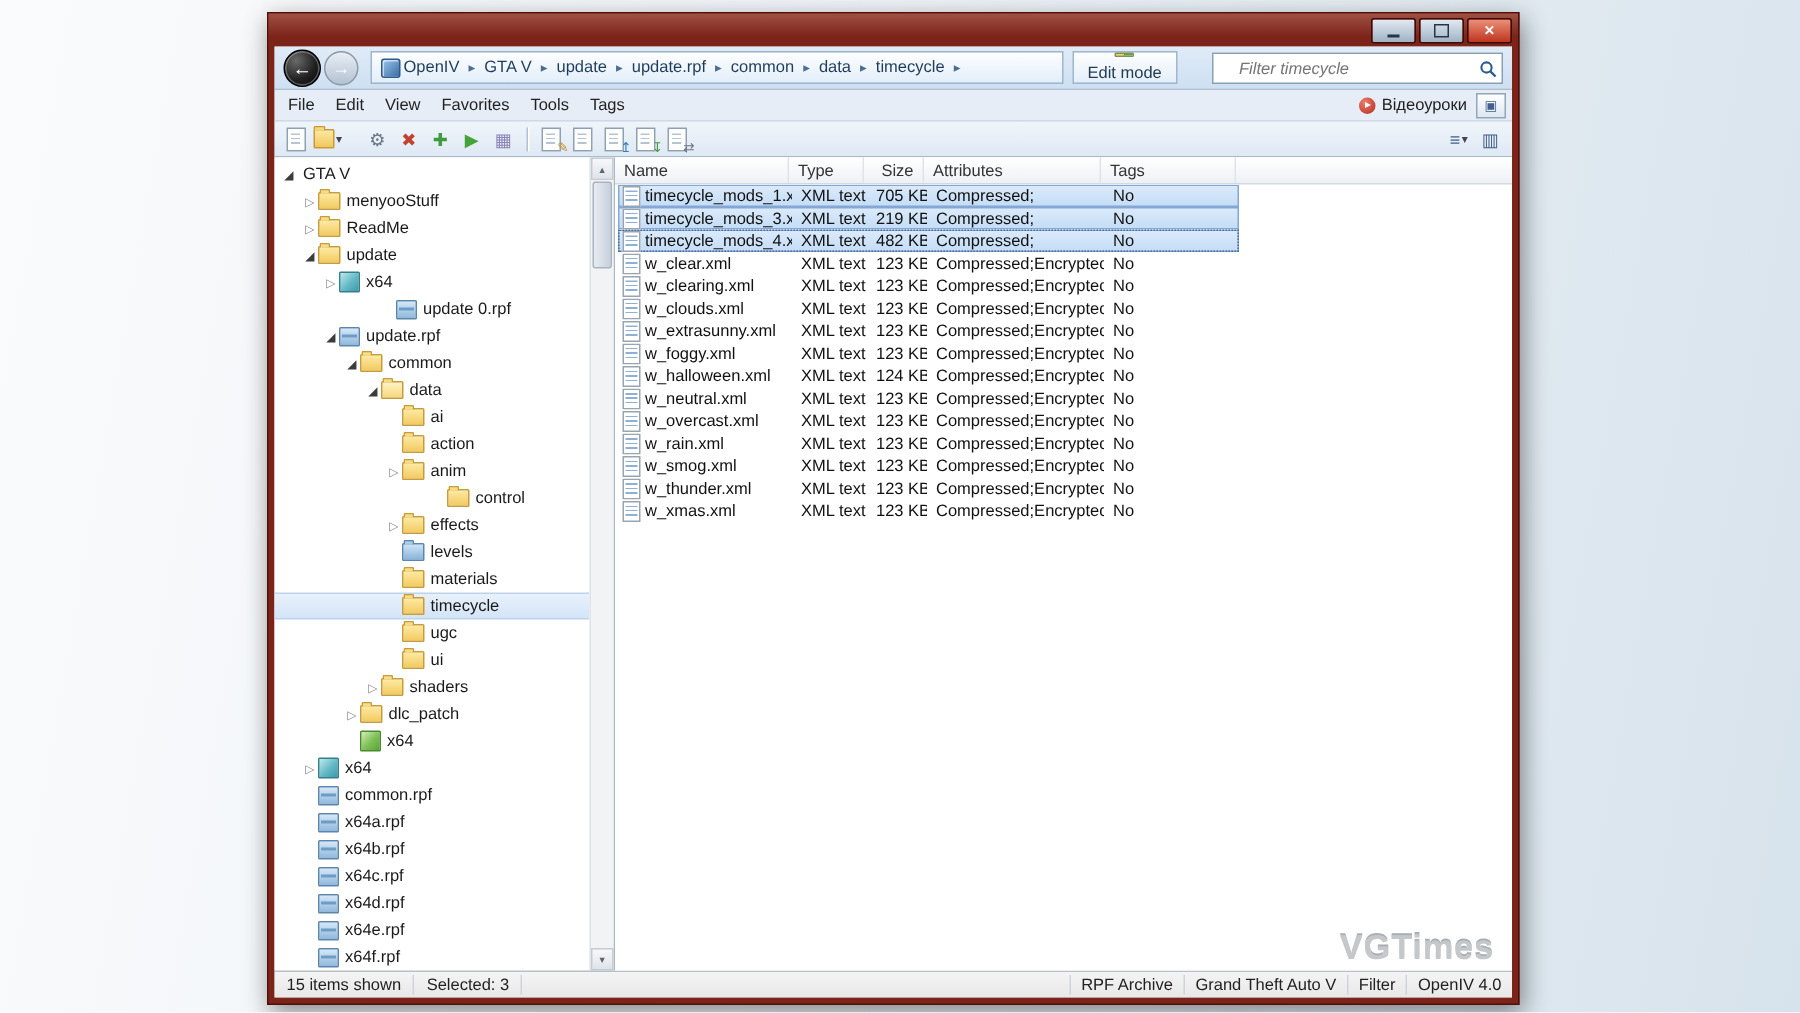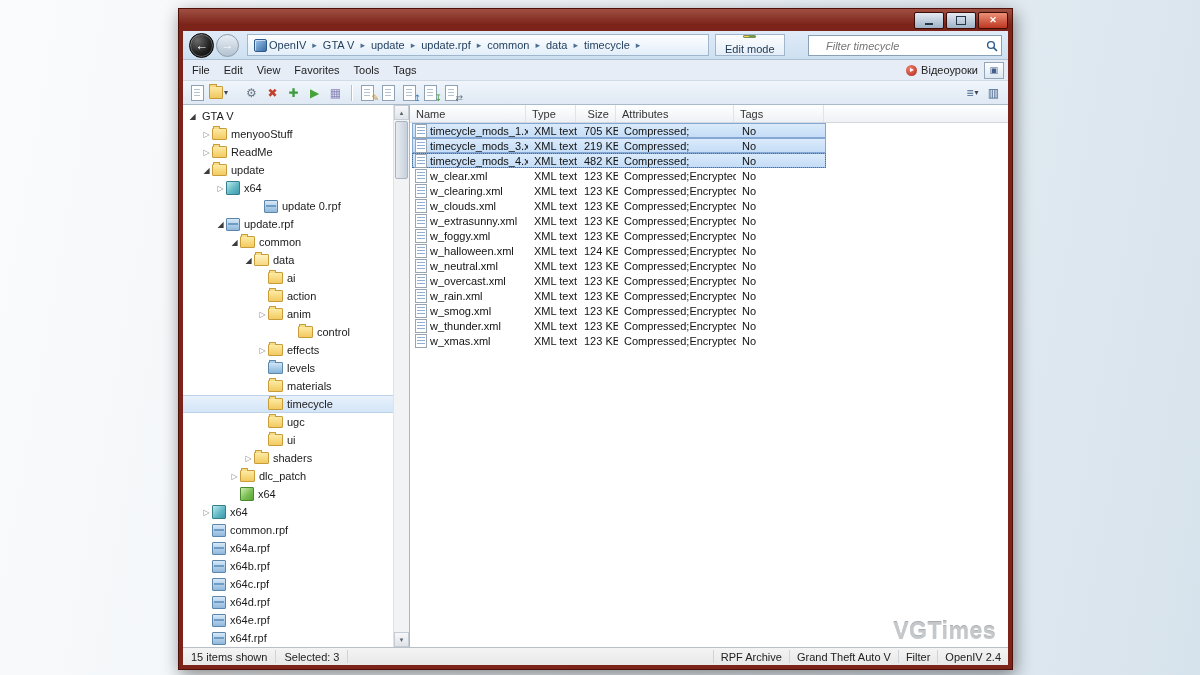--- a/index.html
+++ b/index.html
@@ -615,19 +615,19 @@
 
       </div>
 
       <div class="statusbar">
         <div class="sb-cell">15 items shown</div>
         <div class="sb-cell">Selected: 3</div>
         <div class="sb-right">
             <div class="sb-rcell">RPF Archive</div>
             <div class="sb-rcell">Grand Theft Auto V</div>
             <div class="sb-rcell">Filter</div>
-            <div class="sb-rcell">OpenIV 2.4</div>
+            <div class="sb-rcell">OpenIV 4.0</div>
           </div>
       </div>
 
     </div>
   </div>
 </div>
 
 </body></html>

